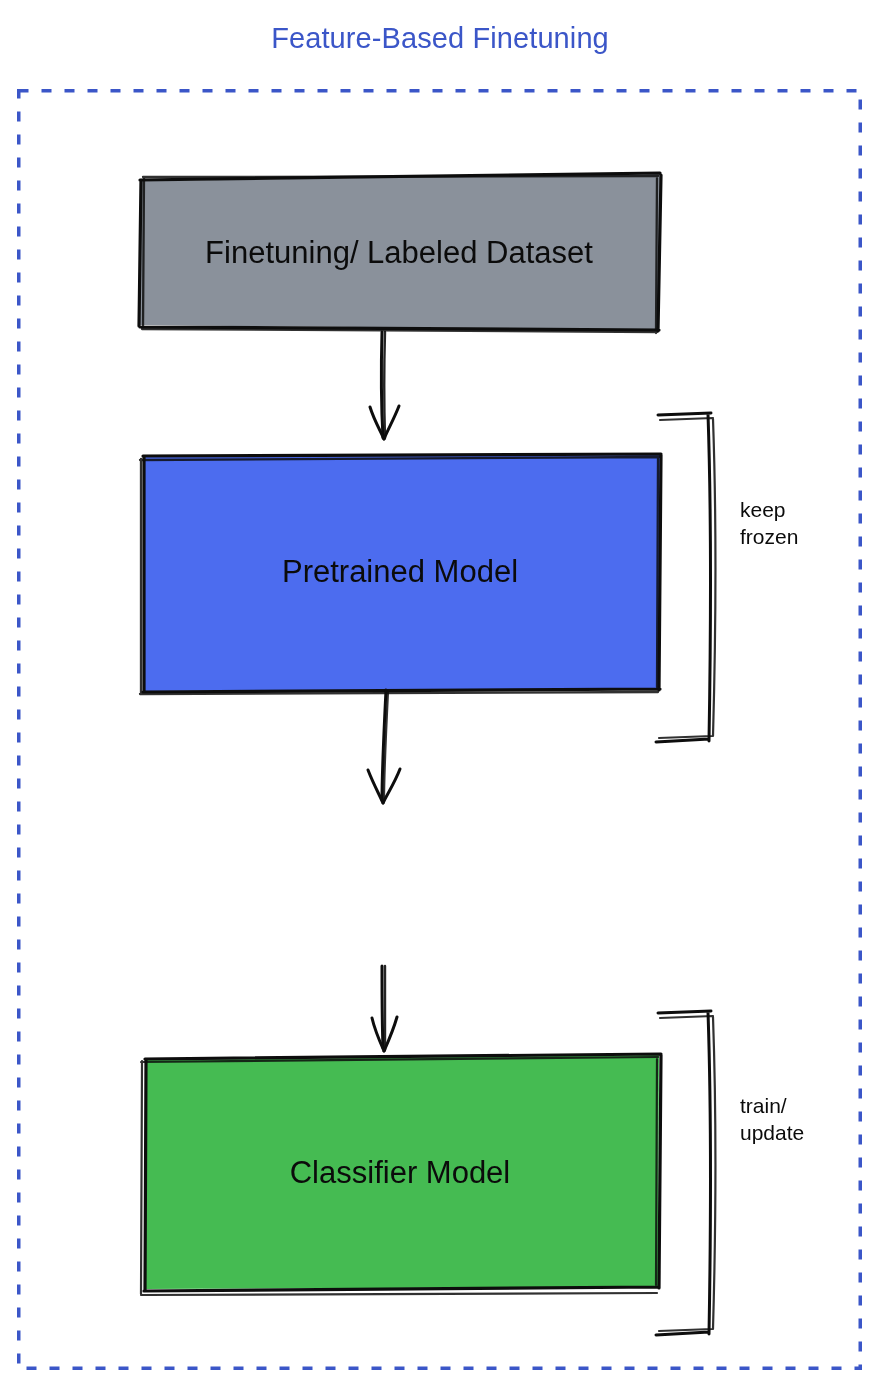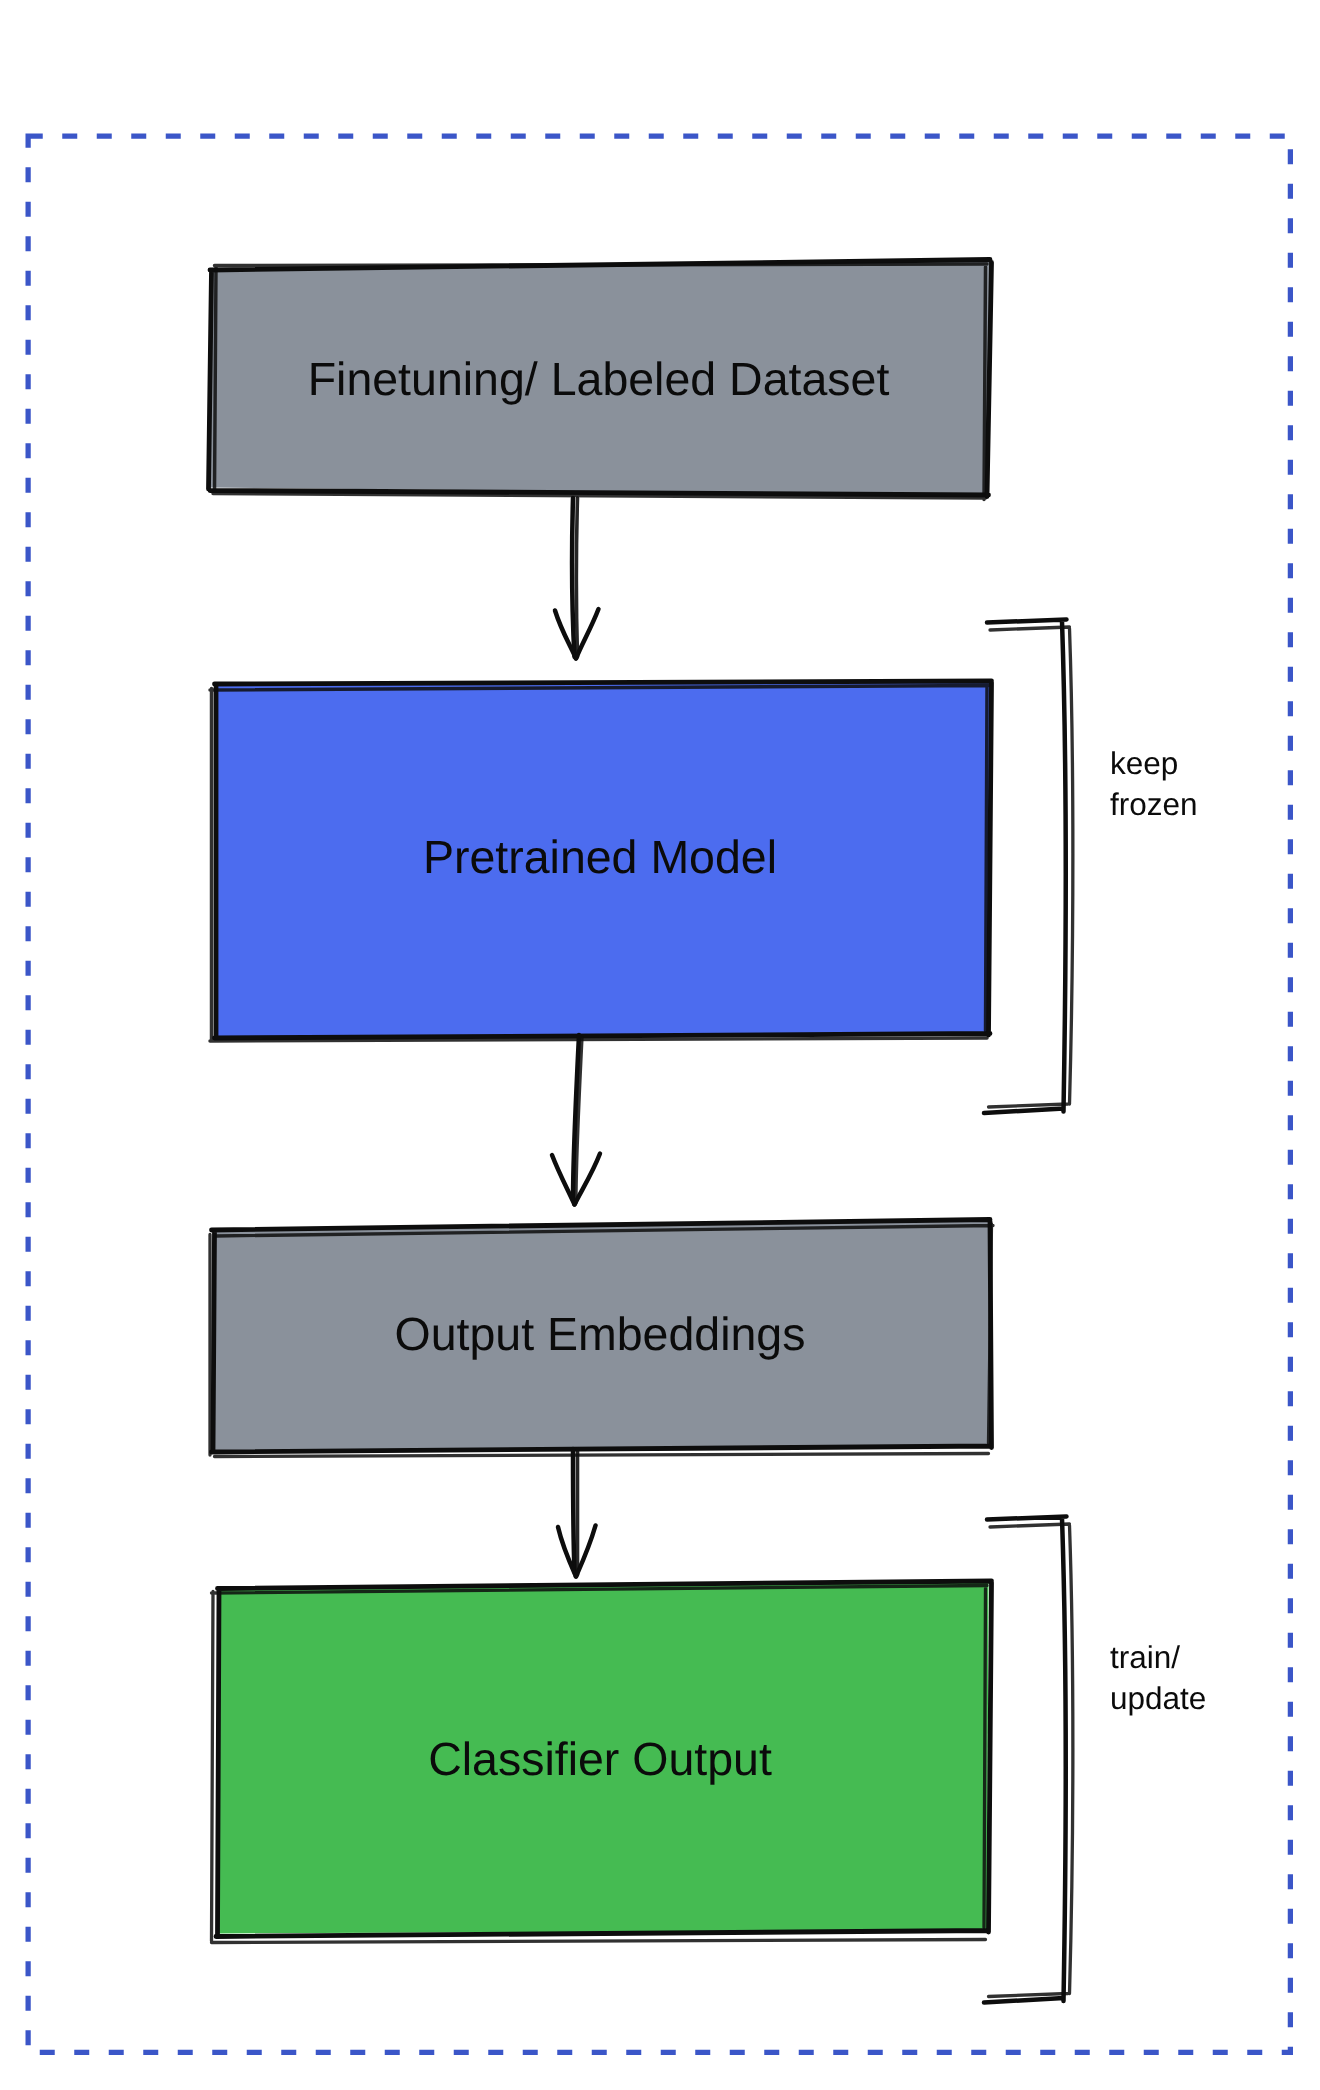--- a/index.html
+++ b/index.html
@@ -83,20 +83,21 @@
     color: #0b0b0b;
     line-height: 1.28;
     white-space: pre-line;
   }
 </style>
 </head>
 <body>
 
 <div id="canvas">
 
+  <div id="diagram-title" style="color: rgb(59, 86, 200);">Feature-Based Finetuning</div>
 
   <div id="dashed-frame">
     <svg width="845" height="1281" viewBox="0 0 845 1281">
       <rect x="1.5" y="1.5" width="842" height="1278" fill="none" stroke="#3b56c8" stroke-width="4" stroke-dasharray="10 13" stroke-linecap="butt"></rect>
     </svg>
   </div>
 
   <div class="node" id="node-finetuning-dataset" style="left:136px; top:172px; width:526px; height:162px;">
     <svg width="526" height="162" viewBox="0 0 526 162">
       <polygon points="5,9 524,2 522,158 3,153" fill="#8a919b" stroke="none"></polygon>
@@ -135,45 +136,37 @@
 
   <div class="arrow" id="arrow-pretrained-to-embeddings" style="left:355px; top:690px; width:60px; height:125px;">
     <svg width="60" height="125" viewBox="0 0 60 125">
       <path d="M31,0 C29,40 27,80 27,110" fill="none" stroke="#0d0d0d" stroke-width="3" stroke-linecap="round"></path>
       <path d="M33,2 C31,42 29,82 29,112" fill="none" stroke="#0d0d0d" stroke-width="2.2" stroke-linecap="round" opacity="0.85"></path>
       <path d="M13,80 C18,93 24,104 28,113" fill="none" stroke="#0d0d0d" stroke-width="3" stroke-linecap="round"></path>
       <path d="M45,79 C40,92 33,103 28,113" fill="none" stroke="#0d0d0d" stroke-width="3" stroke-linecap="round"></path>
     </svg>
   </div>
 
-  <div class="node" id="node-output-embeddings" style="left:138px; top:812px; width:524px; height:157px;">
-    <svg width="524" height="157" viewBox="0 0 524 157">
-      <polygon points="5,9 521,2 522,152 4,155" fill="#8a919b" stroke="none"></polygon>
-      <path d="M3,8 L522,1 M522,2 L523,153 M523,152 L3,156 M4,155 L5,8" fill="none" stroke="#0d0d0d" stroke-width="3.2" stroke-linecap="round"></path>
-      <path d="M6,12 L524,5 M523,4 L521,150 M521,157 L5,159 M2,158 L2,11" fill="none" stroke="#0d0d0d" stroke-width="2.2" stroke-linecap="round" opacity="0.85"></path>
-    </svg>
-    <div class="node-label">Output Embeddings</div>
-  </div>
 
   <div class="arrow" id="arrow-embeddings-to-classifier" style="left:355px; top:966px; width:60px; height:92px;">
     <svg width="60" height="92" viewBox="0 0 60 92">
       <path d="M27,0 C27,28 27,56 28,82" fill="none" stroke="#0d0d0d" stroke-width="3" stroke-linecap="round"></path>
       <path d="M30,0 C30,28 30,57 30,84" fill="none" stroke="#0d0d0d" stroke-width="2.4" stroke-linecap="round" opacity="0.9"></path>
       <path d="M17,52 C20,65 25,76 29,85" fill="none" stroke="#0d0d0d" stroke-width="3" stroke-linecap="round"></path>
       <path d="M42,51 C38,65 33,76 29,85" fill="none" stroke="#0d0d0d" stroke-width="3" stroke-linecap="round"></path>
     </svg>
   </div>
 
   <div class="node" id="node-classifier-model" style="left:138px; top:1053px; width:524px; height:240px;">
     <svg width="524" height="240" viewBox="0 0 524 240">
       <polygon points="9,7 521,2 520,234 6,236" fill="#45bb52" stroke="none"></polygon>
       <path d="M7,6 L523,1 M523,2 L521,235 M521,234 L6,238 M7,237 L8,6" fill="none" stroke="#0d0d0d" stroke-width="3.2" stroke-linecap="round"></path>
       <path d="M3,9 L520,4 M519,6 L518,232 M519,240 L3,242 M3,241 L4,8" fill="none" stroke="#0d0d0d" stroke-width="2.2" stroke-linecap="round" opacity="0.85"></path>
     </svg>
-    <div class="node-label">Classifier Output</div>
+    <div class="node-label">Classifier Model</div>
   </div>
 
   <div class="bracket" id="bracket-train-update" style="left:655px; top:1010px; width:70px; height:327px;">
     <svg width="70" height="327" viewBox="0 0 70 327">
       <path d="M3,3 L56,1 M53,2 C56,90 56,212 54,324 M54,322 L1,325" fill="none" stroke="#0d0d0d" stroke-width="3" stroke-linecap="round" stroke-linejoin="round"></path>
       <path d="M5,8 L58,6 M58,7 C61,92 61,213 58,319 M57,319 L4,321" fill="none" stroke="#0d0d0d" stroke-width="2.2" stroke-linecap="round" stroke-linejoin="round" opacity="0.85"></path>
     </svg>
   </div>
   <div class="side-label" id="label-train-update" style="left:740px; top:1093px;">train/
 update</div>

